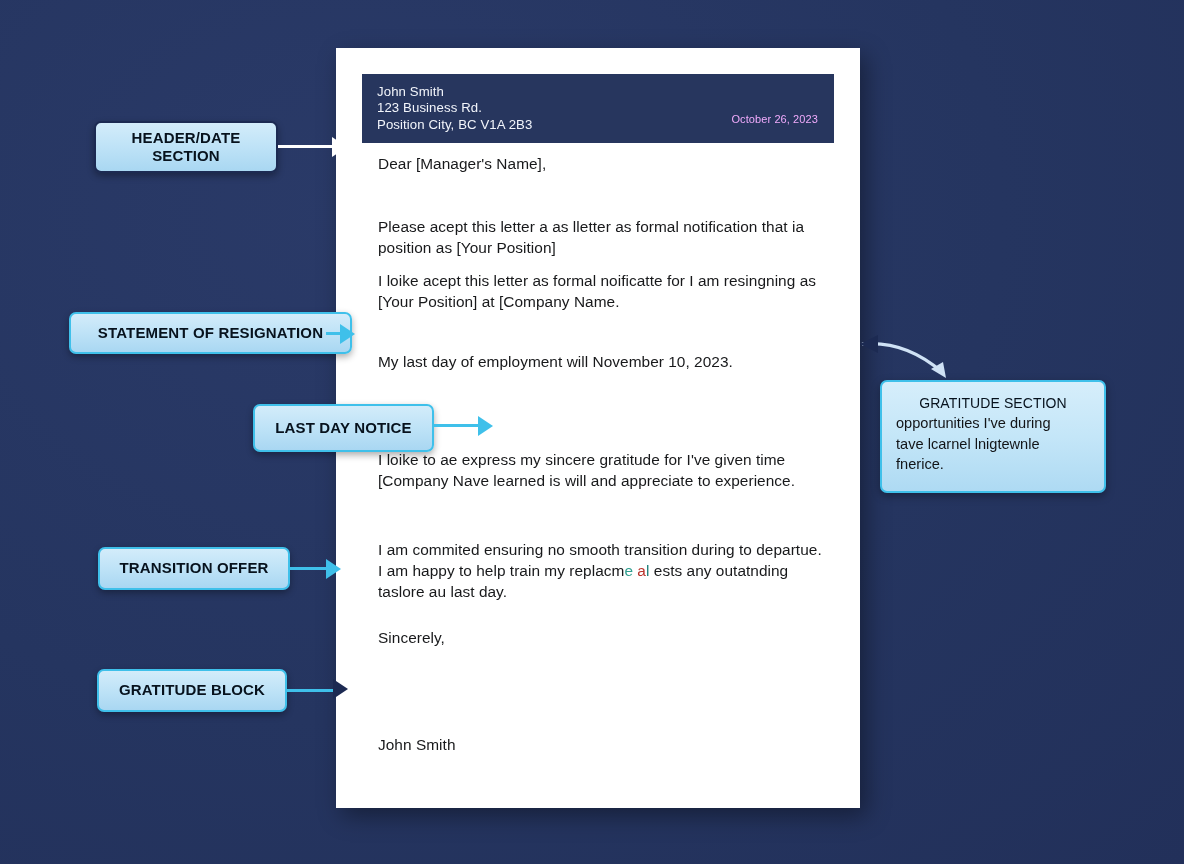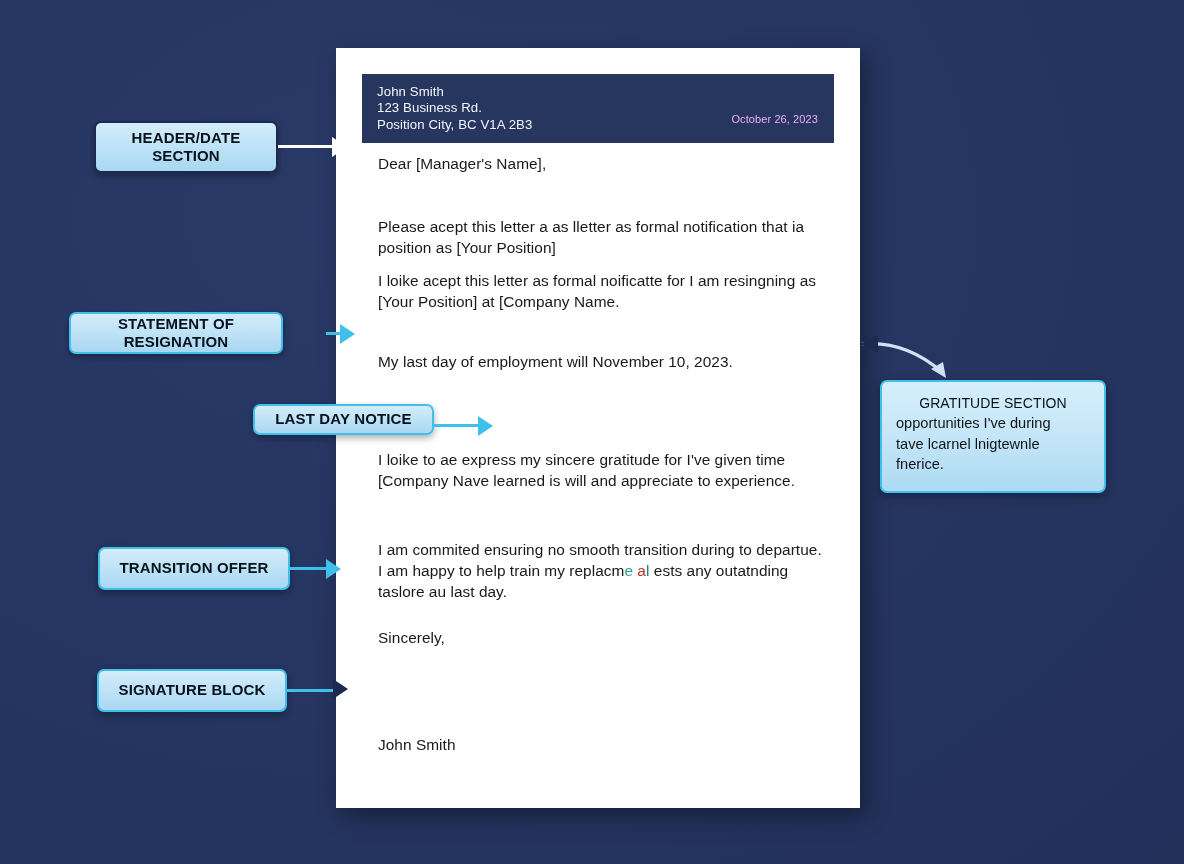--- a/index.html
+++ b/index.html
@@ -181,40 +181,40 @@
 
   <div class="callout navy-border" style="left:94px; top:121px; width:184px; height:52px;">
     <div class="label">
       <span>HEADER/DATE</span><br>
       <span>SECTION</span>
     </div>
   </div>
   <div class="conn-line white" style="left:278px; top:145px; width:54px;"></div>
   <div class="arrow-head white" style="left:332px; top:137px;"></div>
 
-  <div class="callout" style="left:69px; top:312px; width:214px; height:42px;">
+  <div class="callout" style="left:69px; top:312px; width:283px; height:42px;">
     <div class="label">STATEMENT OF RESIGNATION</div>
   </div>
   <div class="conn-line" style="left:326px; top:332px; width:20px;"></div>
   <div class="arrow-head" style="left:340px; top:324px;"></div>
 
-  <div class="callout" style="left:253px; top:404px; width:181px; height:31px;">
+  <div class="callout" style="left:253px; top:404px; width:181px; height:48px;">
     <div class="label">LAST DAY NOTICE</div>
   </div>
   <div class="conn-line" style="left:434px; top:424px; width:50px;"></div>
   <div class="arrow-head" style="left:478px; top:416px;"></div>
 
   <div class="callout" style="left:98px; top:547px; width:192px; height:43px;">
     <div class="label">TRANSITION OFFER</div>
   </div>
   <div class="conn-line" style="left:290px; top:567px; width:40px;"></div>
   <div class="arrow-head" style="left:326px; top:559px;"></div>
 
   <div class="callout" style="left:97px; top:669px; width:190px; height:43px;">
-    <div class="label">SIGNATURE BLOCK</div>
+    <div class="label">GRATITUDE BLOCK</div>
   </div>
   <div class="conn-line" style="left:287px; top:689px; width:48px;"></div>
   <div class="arrow-head navy" style="left:333px; top:679px;"></div>
 
   <div id="gratitude-box">
     <div class="g-title">GRATITUDE SECTION</div>
     <div class="g-body">opportunities I've during</div>
     <div class="g-body">tave lcarnel lnigtewnle</div>
     <div class="g-body">fnerice.</div>
   </div>

